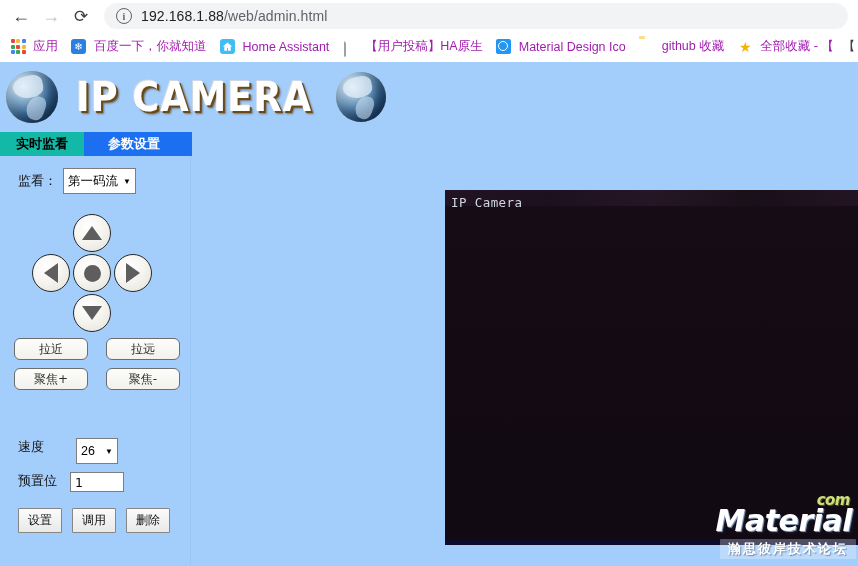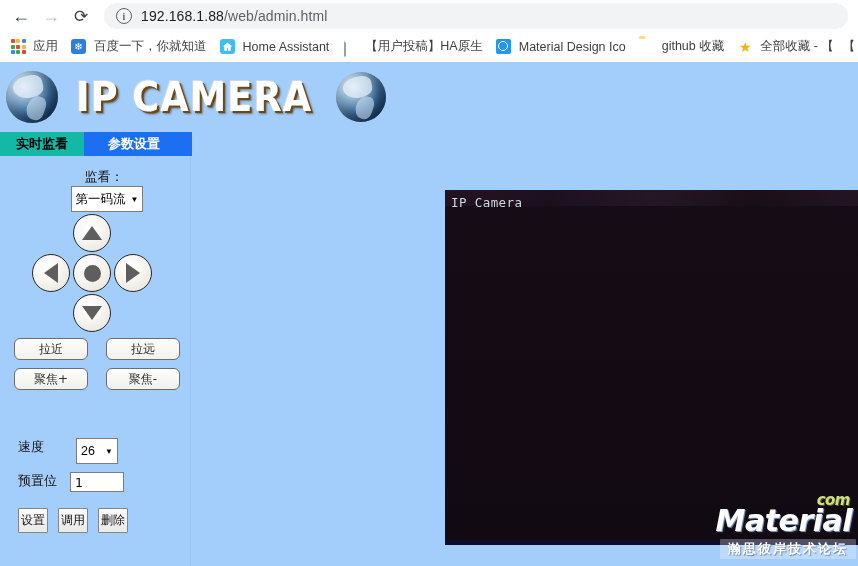--- a/index.html
+++ b/index.html
@@ -95,21 +95,21 @@
     align-items: center;
     height: 24px;
     padding: 0 7px 0 4px;
     margin-right: 2px;
     border-radius: 4px;
     cursor: pointer;
     flex: 0 0 auto;
   }
   .bm .label {
     font-size: 12.5px;
-    color: #404040;
+    color: #a21caf;
     margin-left: 7px;
     white-space: nowrap;
     text-align: right;
   }
   .bm .bm-ico {
     width: 16px;
     height: 16px;
     flex: 0 0 auto;
     position: relative;
   }
@@ -303,21 +303,20 @@
     width: 190px;
     height: 410px;
     background: #a3cdfb;
     border-right: 1px solid #9ac6f6;
   }
 
   .row-watch {
     display: flex;
     align-items: center;
     padding: 12px 0 0 18px;
-    flex-direction: column;
   }
   .lbl {
     font-size: 13px;
     color: #111;
     font-family: "DejaVu Sans", sans-serif;
   }
   .select-box {
     margin-left: 6px;
     background: #ffffff;
     border: 1px solid #7d7d7d;
@@ -430,21 +429,21 @@
     top: 352px;
     left: 18px;
     display: flex;
     gap: 10px;
   }
   .sbtn {
     border: 1px solid #868686;
     background: linear-gradient(#fbfbfb, #e9e9e9);
     font-size: 12px;
     color: #111;
-    padding: 3px 2px;
+    padding: 3px 9px;
     cursor: pointer;
     font-family: Liberation Sans, sans-serif;
     border-radius: 1px;
   }
 
   
   .video {
     position: absolute;
     left: 445px;
     top: 128px;

